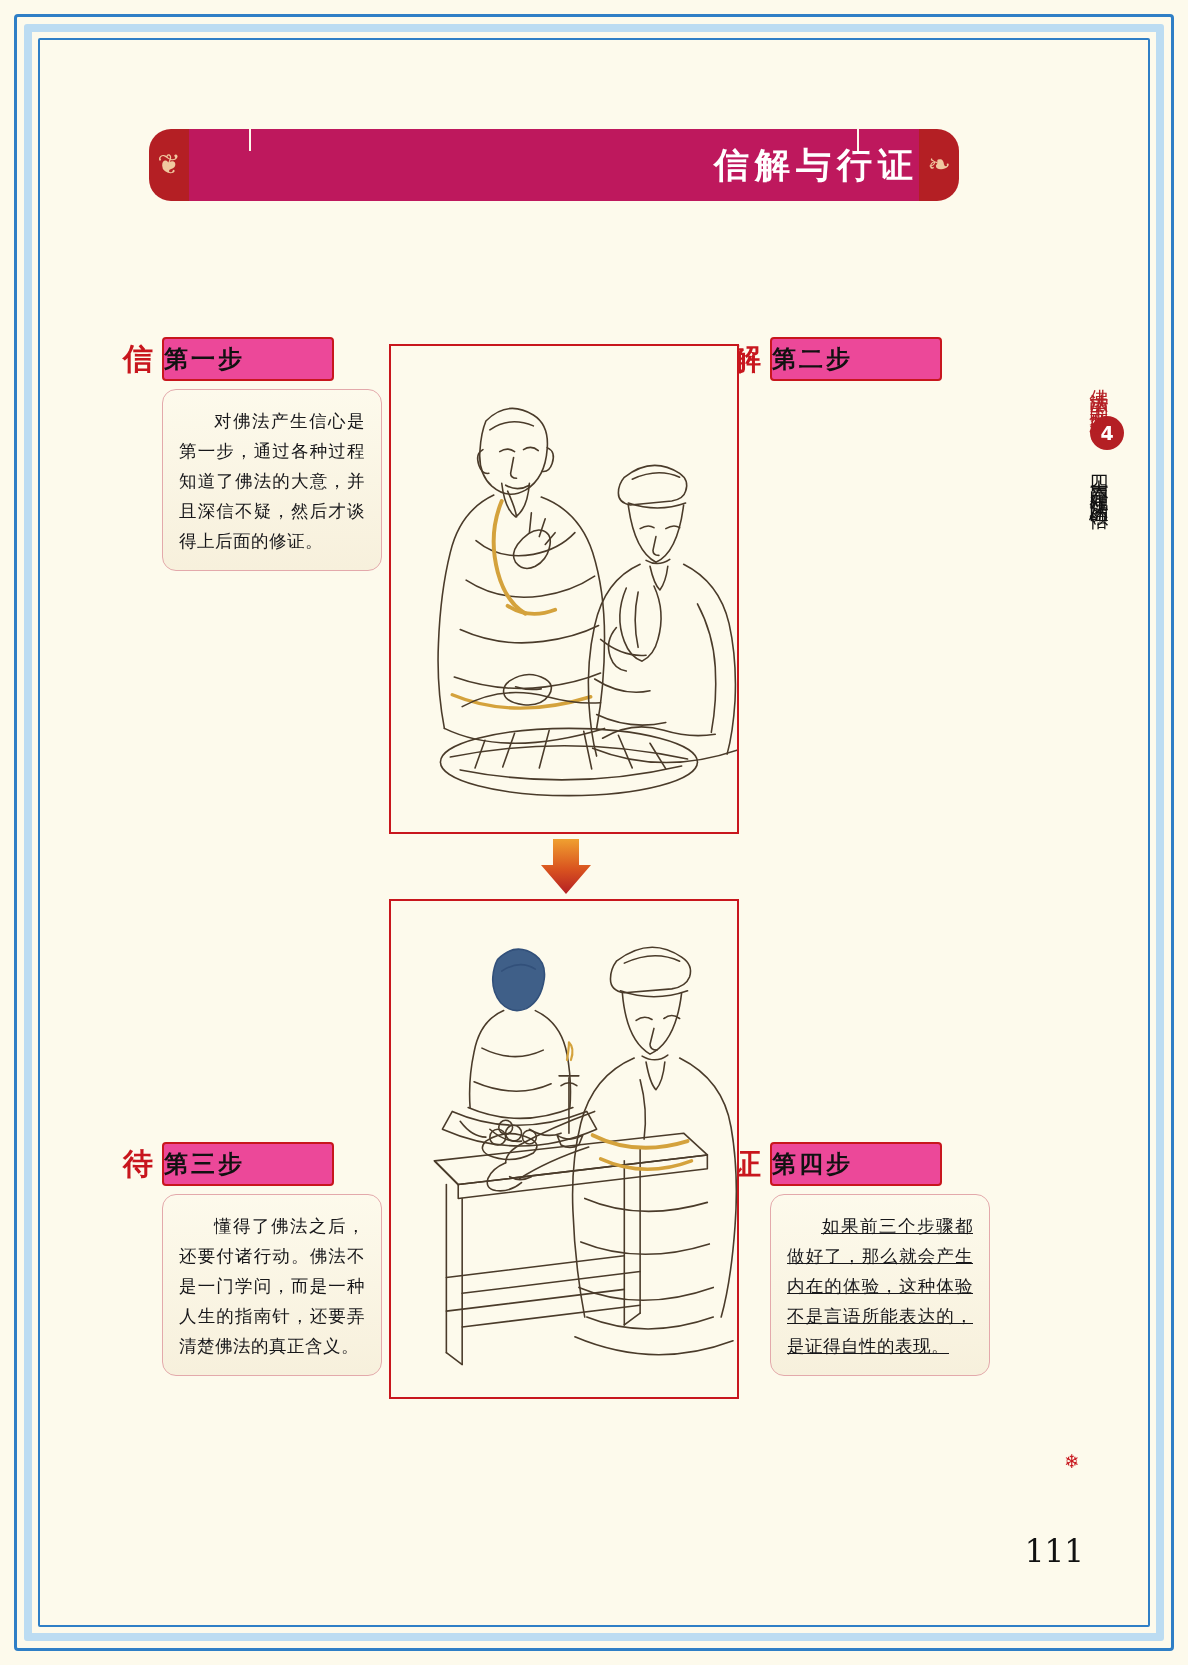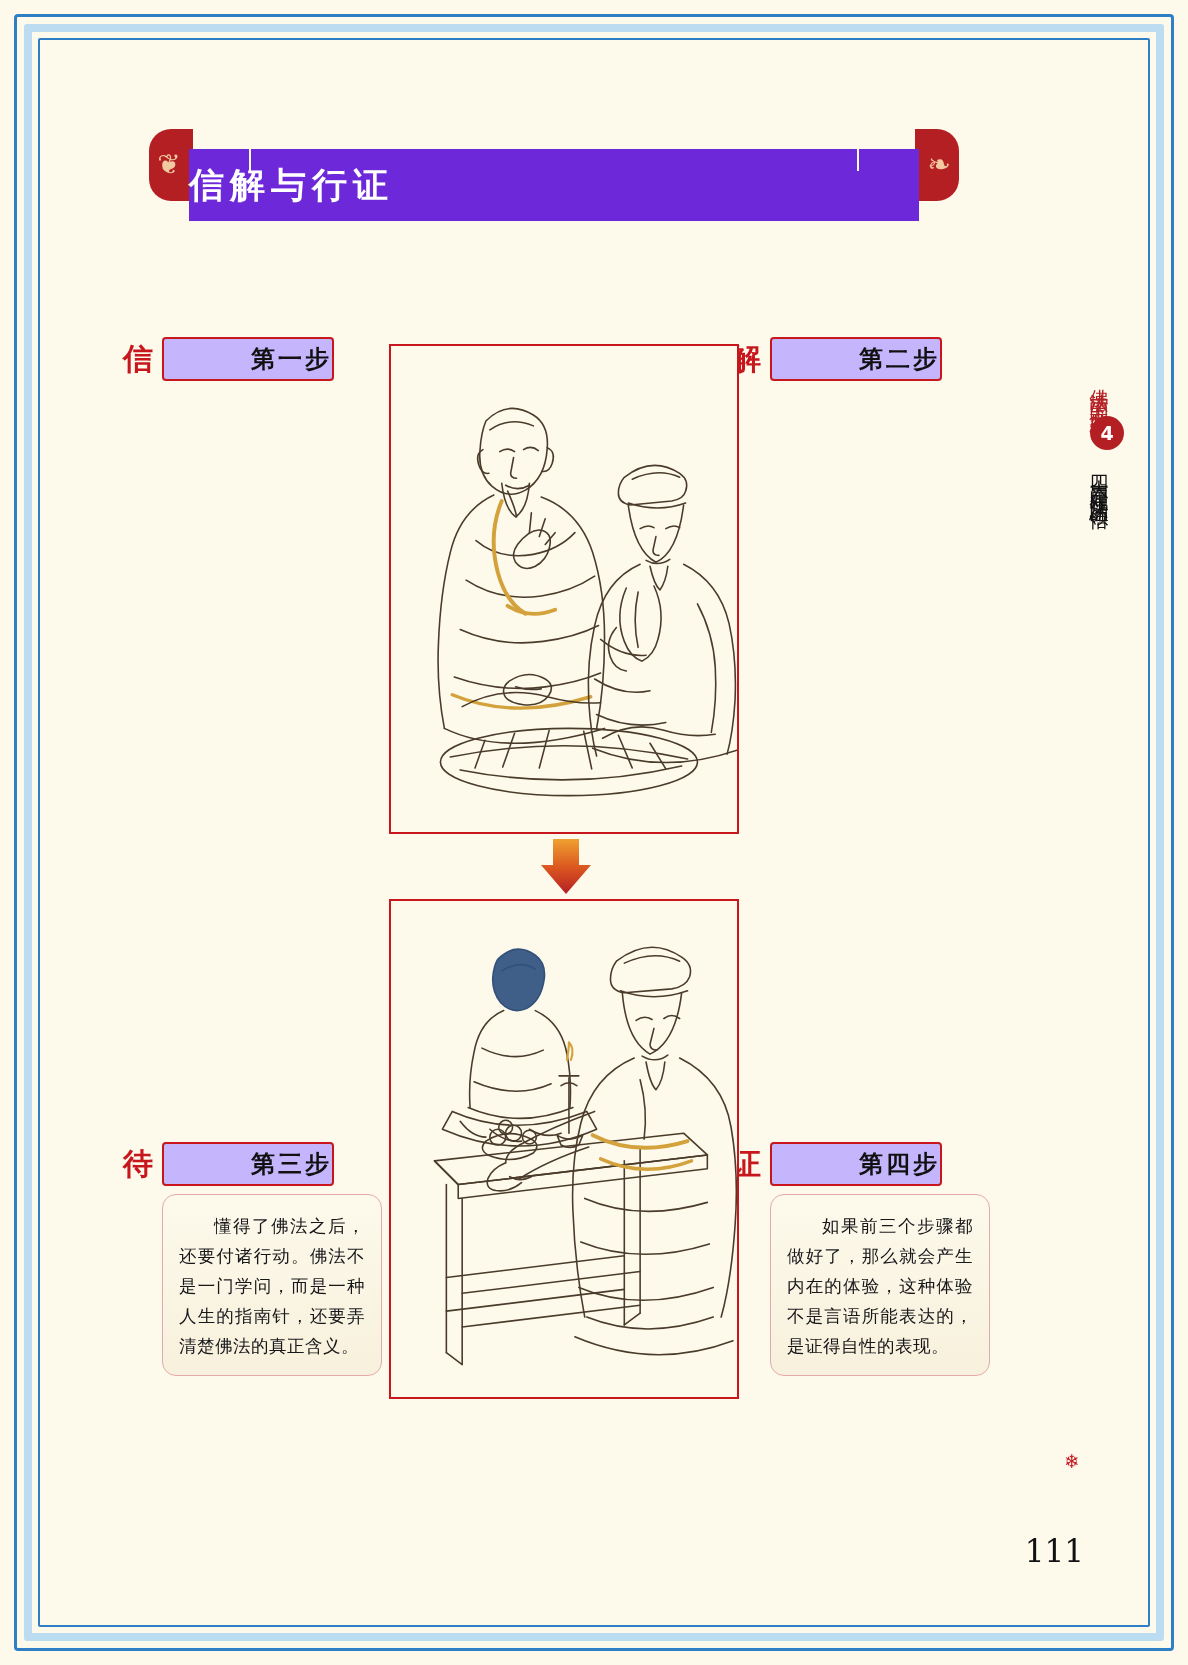--- a/index.html
+++ b/index.html
@@ -57,25 +57,24 @@
     top: 85px;
     width: 810px;
     height: 72px;
   }
   .banner-bar {
     position: absolute;
     left: 40px;
     top: 0;
     width: 730px;
     height: 72px;
-    background: #6d28d9;
+    background: #be185d;
     display: flex;
     align-items: center;
-    justify-content: flex-start;
-    margin-top: 20px;
+    justify-content: flex-end;
   }
   .banner-title {
     color: #ffffff;
     font-size: 35px;
     font-weight: bold;
     letter-spacing: 6px;
     font-family: "DejaVu Sans", "Liberation Sans", sans-serif;
   }
   .banner-end {
     position: absolute;
@@ -137,22 +136,22 @@
     text-align: center;
     font-family: "DejaVu Sans", "Liberation Sans", sans-serif;
   }
   .step-box {
     flex: 1;
     height: 40px;
     border: 2px solid #c8161d;
     border-radius: 4px;
     display: flex;
     align-items: center;
-    justify-content: flex-end;
-    background: #c4b5fd;
+    justify-content: flex-start;
+    background: #ec4899;
   }
   .step-box span {
     font-size: 24px;
     font-weight: bold;
     color: #111;
     letter-spacing: 3px;
     font-family: "DejaVu Serif", "Liberation Serif", serif;
   }
 
   
@@ -273,20 +272,23 @@
       </div>
     </div>
 
 
     <div class="step-head" style="left:70px; top:295px;">
       <div class="step-char">信</div>
       <div class="step-box">
         <span>第一步</span>
       </div>
     </div>
+    <div class="step-card" style="left:118px; top:345px;">
+      <span class="indent"></span><span>对佛法产生信心是第一步，通过各种过程知道了佛法的大意，并且深信不疑，然后才谈得上后面的修证。</span>
+    </div>
 
     <div class="step-head" style="left:678px; top:295px;">
       <div class="step-char">解</div>
       <div class="step-box">
         <span>第二步</span>
       </div>
     </div>
 
     <div class="step-head" style="left:70px; top:1100px;">
       <div class="step-char">待</div>
@@ -297,21 +299,21 @@
     <div class="step-card" style="left:118px; top:1150px;">
       <span class="indent"></span><span>懂得了佛法之后，还要付诸行动。佛法不是一门学问，而是一种人生的指南针，还要弄清楚佛法的真正含义。</span>
     </div>
 
     <div class="step-head" style="left:678px; top:1100px;">
       <div class="step-char">证</div>
       <div class="step-box">
         <span>第四步</span>
       </div>
     </div>
-    <div class="step-card" style="left:726px; top:1150px;">
+    <div class="step-card" style="left:726px; top:1150px;text-decoration:underline;">
       <span class="indent"></span><span>如果前三个步骤都做好了，那么就会产生内在的体验，这种体验不是言语所能表达的，是证得自性的表现。</span>
     </div>
 
     <div class="illus illus-top">
       <svg class="art" viewBox="0 0 350 490" xmlns="http://www.w3.org/2000/svg">
         <rect x="0" y="0" width="350" height="490" fill="#fdfaec"></rect>
         <g fill="none" stroke="#4a3b2a" stroke-width="1.6" stroke-linecap="round" stroke-linejoin="round">
 
           <ellipse cx="180" cy="420" rx="130" ry="34"></ellipse>
           <path d="M60 415 q120 -24 240 2"></path>

